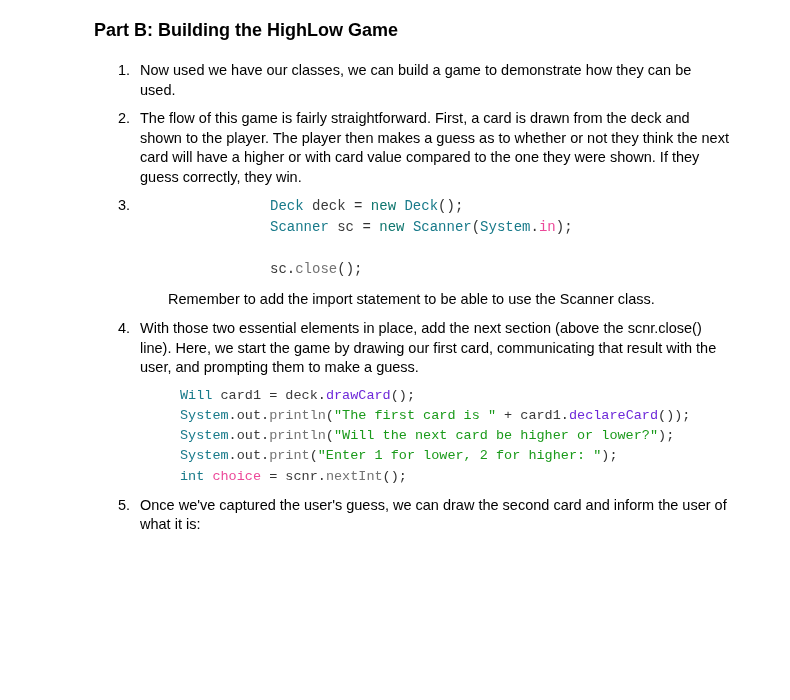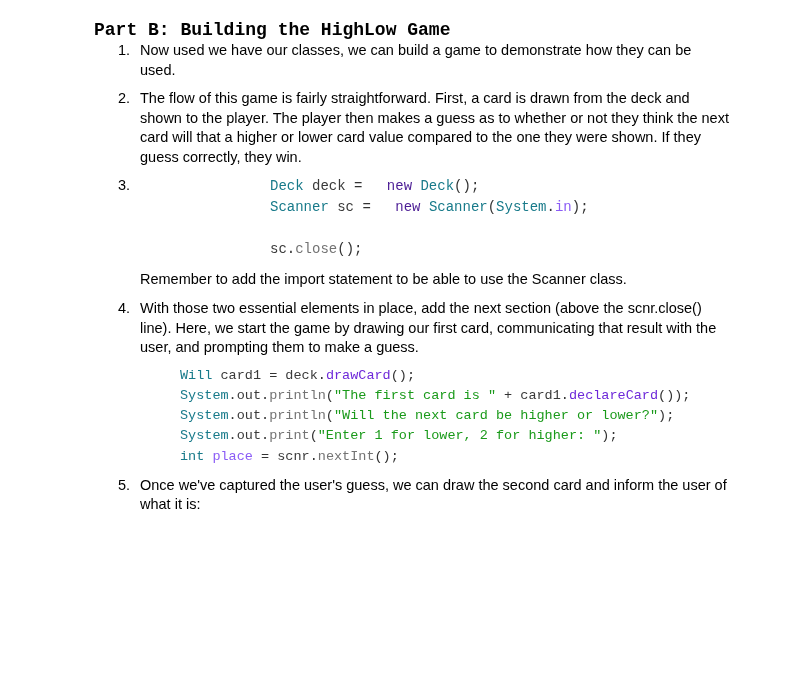--- a/index.html
+++ b/index.html
@@ -10,94 +10,93 @@
     color: #000;
   }
   .page {
     width: 790px;
     box-sizing: border-box;
     padding: 20px 60px 40px 94px;
   }
   h2.part-title {
     font-size: 18px;
     font-weight: 700;
-    margin: 0 0 1px 0;
-    font-family: Liberation Mono, monospace;
+    margin: 0 0 20px 0;
   }
   ol.steps {
     margin: 0;
     padding-left: 40px;
     font-size: 14.5px;
     line-height: 1.35;
   }
   ol.steps > li {
     margin-bottom: 9px;
     padding-left: 6px;
   }
   .remember {
-    margin: 10px 0 4px 0;
+    margin: 10px 0 4px 28px;
     font-size: 14.5px;
   }
 
   
   pre.code {
     font-family: "Courier New", Consolas, monospace;
     font-size: 14px;
     line-height: 1.5;
     margin: 8px 0 6px 0;
     white-space: pre;
   }
   pre.code.block1 { margin-left: 130px; }
   pre.code.block2 { margin-left: 40px; font-size: 13.5px; }
 
   
   .tk-type   { color: #187a8a; }            
-  .tk-kw     { color: #4c1d95; margin-left: 16px; }            
+  .tk-kw     { color: #0f766e; }            
   .tk-var    { color: #3a3a3a; }            
   .tk-call2  { color: #6d28d9; }            
   .tk-callp  { color: #737373; }            
   .tk-str    { color: #1a9a1a; }            
-  .tk-field  { color: #8b5cf6; }            
+  .tk-field  { color: #ec4899; }            
   .tk-punct  { color: #333; }
 </style>
 </head>
 <body>
 
 <div class="page">
 
   <h2 class="part-title">Part B: Building the HighLow Game</h2>
 
   <ol class="steps">
 
     <li>
       <span>Now used we have our classes, we can build a game to demonstrate how they can be used.</span>
     </li>
 
     <li>
-      <span>The flow of this game is fairly straightforward.  First, a card is drawn from the deck and shown to the player.  The player then makes a guess as to whether or not they think the next card will that a higher or lower card value compared to the one they were shown.  If they guess correctly, they win.</span>
+      <span>The flow of this game is fairly straightforward.  First, a card is drawn from the deck and shown to the player.  The player then makes a guess as to whether or not they think the next card will have a higher or with card value compared to the one they were shown.  If they guess correctly, they win.</span>
     </li>
 
     <li>
 
       <pre class="code block1"><span class="tk-type">Deck</span> <span class="tk-var">deck</span> <span class="tk-punct">=</span> <span class="tk-kw">new</span> <span class="tk-type">Deck</span><span class="tk-punct">();</span>
 <span class="tk-type">Scanner</span> <span class="tk-var">sc</span> <span class="tk-punct">=</span> <span class="tk-kw">new</span> <span class="tk-type">Scanner</span><span class="tk-punct">(</span><span class="tk-type">System</span><span class="tk-punct">.</span><span class="tk-field">in</span><span class="tk-punct">);</span>
 
 <span class="tk-var">sc</span><span class="tk-punct">.</span><span class="tk-callp">close</span><span class="tk-punct">();</span></pre>
 
       <div class="remember">Remember to add the import statement to be able to use the Scanner class.</div>
     </li>
 
     <li>
       <span>With those two essential elements in place, add the next section (above the scnr.close() line).  Here, we start the game by drawing our first card, communicating that result with the user, and prompting them to make a guess.</span>
 
       <pre class="code block2"><span class="tk-type">Will</span> <span class="tk-var">card1</span> <span class="tk-punct">=</span> <span class="tk-var">deck</span><span class="tk-punct">.</span><span class="tk-call2">drawCard</span><span class="tk-punct">();</span>
 <span class="tk-type">System</span><span class="tk-punct">.</span><span class="tk-var">out</span><span class="tk-punct">.</span><span class="tk-callp">println</span><span class="tk-punct">(</span><span class="tk-str">"The first card is "</span><span class="tk-punct"> + </span><span class="tk-var">card1</span><span class="tk-punct">.</span><span class="tk-call2">declareCard</span><span class="tk-punct">());</span>
 <span class="tk-type">System</span><span class="tk-punct">.</span><span class="tk-var">out</span><span class="tk-punct">.</span><span class="tk-callp">println</span><span class="tk-punct">(</span><span class="tk-str">"Will the next card be higher or lower?"</span><span class="tk-punct">);</span>
 <span class="tk-type">System</span><span class="tk-punct">.</span><span class="tk-var">out</span><span class="tk-punct">.</span><span class="tk-callp">print</span><span class="tk-punct">(</span><span class="tk-str">"Enter 1 for lower, 2 for higher: "</span><span class="tk-punct">);</span>
-<span class="tk-type">int</span> <span class="tk-field">place</span> <span class="tk-punct">=</span> <span class="tk-var">scnr</span><span class="tk-punct">.</span><span class="tk-callp">nextInt</span><span class="tk-punct">();</span></pre>
+<span class="tk-type">int</span> <span class="tk-field">choice</span> <span class="tk-punct">=</span> <span class="tk-var">scnr</span><span class="tk-punct">.</span><span class="tk-callp">nextInt</span><span class="tk-punct">();</span></pre>
     </li>
 
     <li>
       <span>Once we've captured the user's guess, we can draw the second card and inform the user of what it is:</span>
     </li>
 
   </ol>
 
 </div>
 

